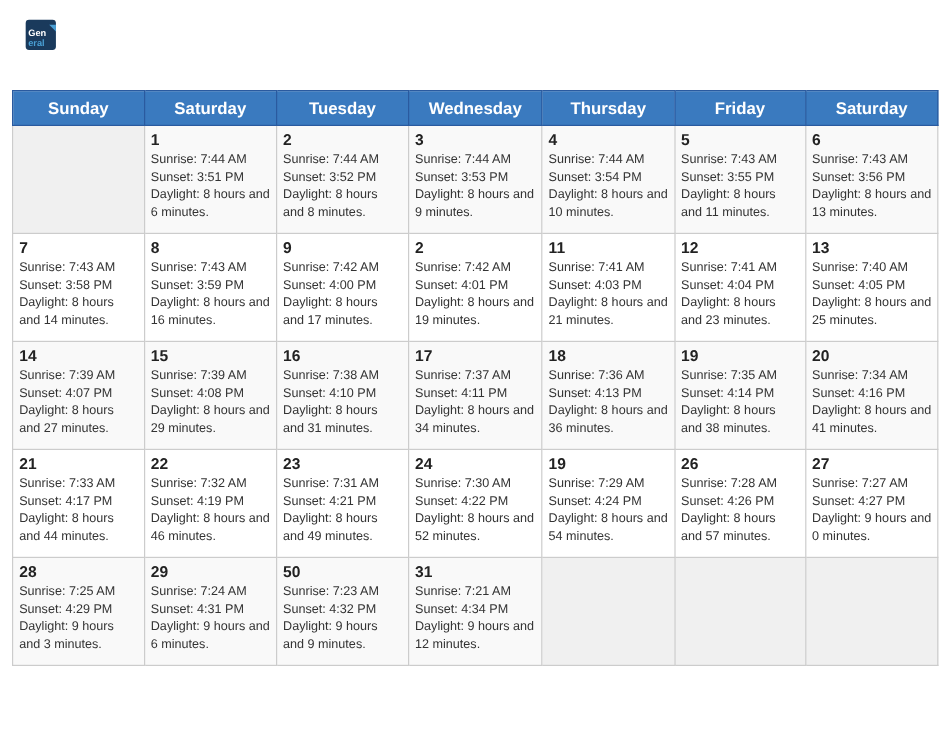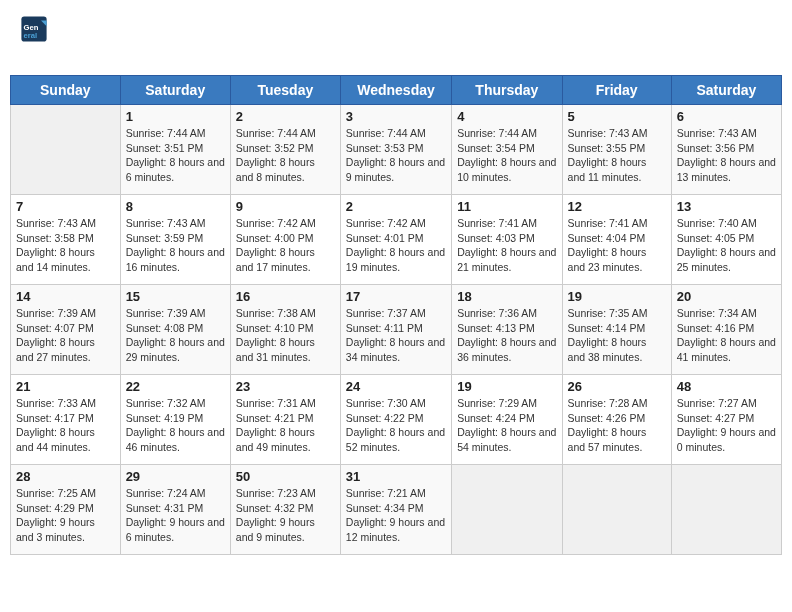--- a/index.html
+++ b/index.html
@@ -234,21 +234,21 @@
         </td>
         <td>
           <span class="day-num">19</span>
 <div class="day-info">Sunrise: 7:29 AM<br>Sunset: 4:24 PM<br>Daylight: 8 hours and 54 minutes.</div>
         </td>
         <td>
           <span class="day-num">26</span>
 <div class="day-info">Sunrise: 7:28 AM<br>Sunset: 4:26 PM<br>Daylight: 8 hours and 57 minutes.</div>
         </td>
         <td>
-          <span class="day-num">48</span>
+          <span class="day-num">27</span>
 <div class="day-info">Sunrise: 7:27 AM<br>Sunset: 4:27 PM<br>Daylight: 9 hours and 0 minutes.</div>
         </td>
       </tr>
       <tr>
         <td>
           <span class="day-num">28</span>
 <div class="day-info">Sunrise: 7:25 AM<br>Sunset: 4:29 PM<br>Daylight: 9 hours and 3 minutes.</div>
         </td>
         <td>
           <span class="day-num">29</span>

